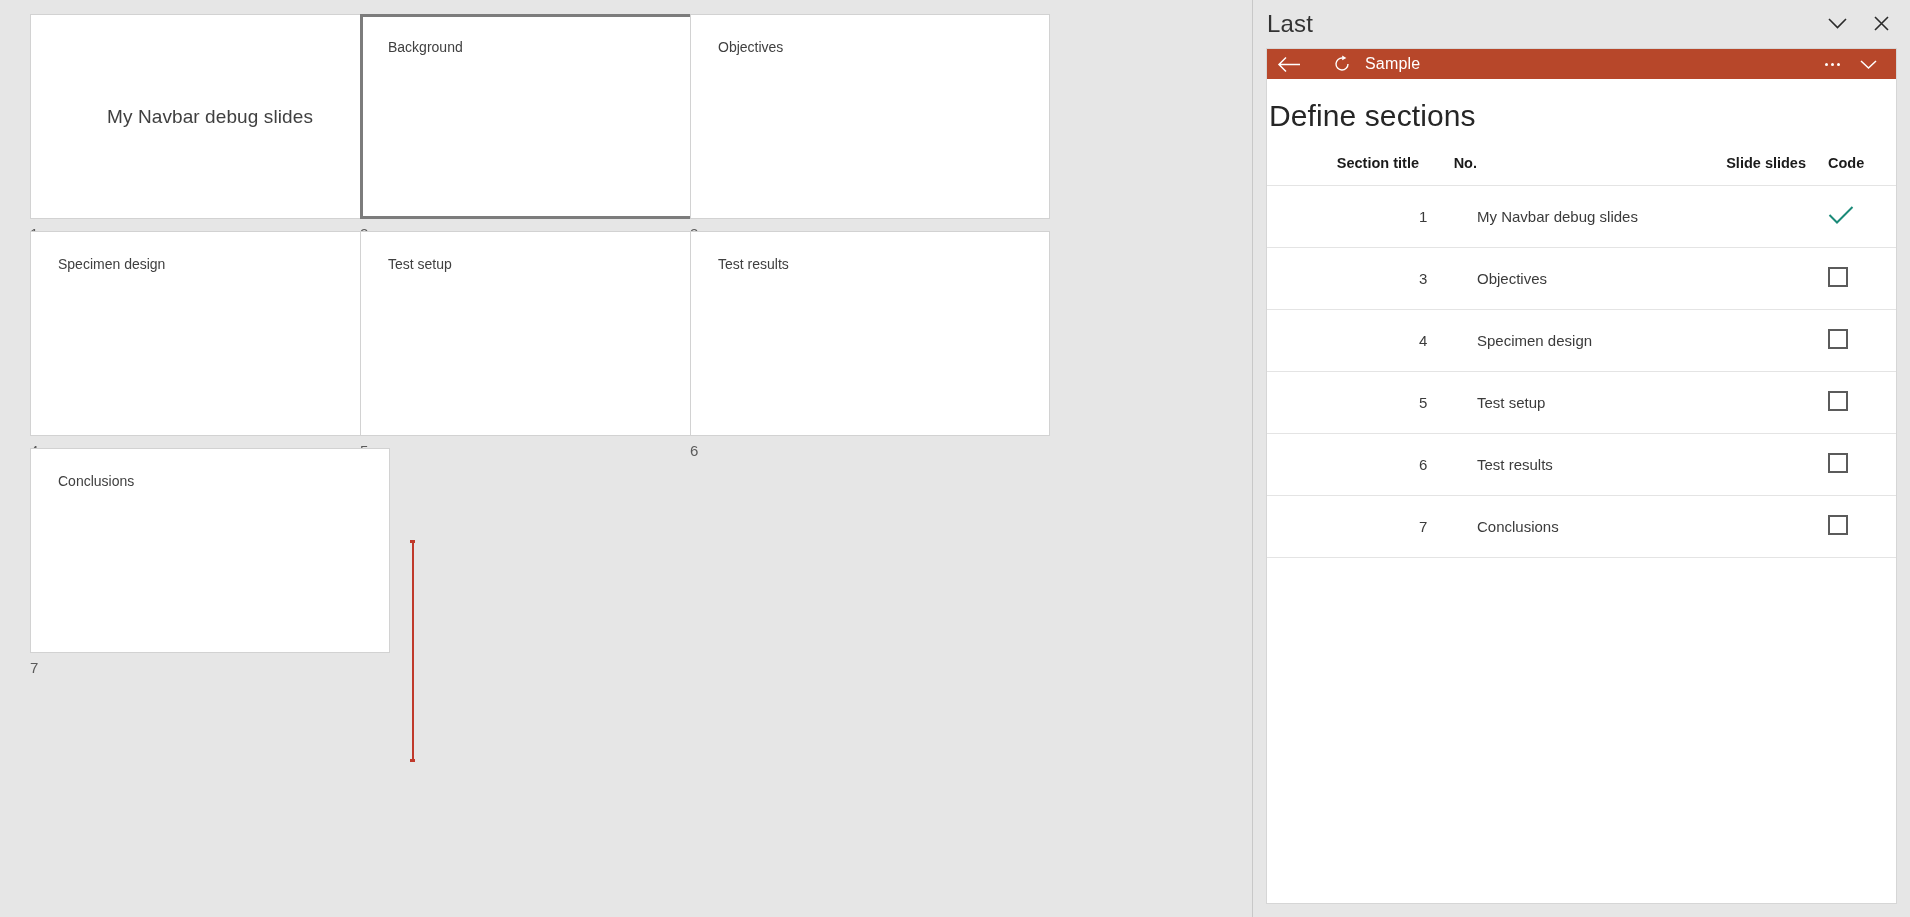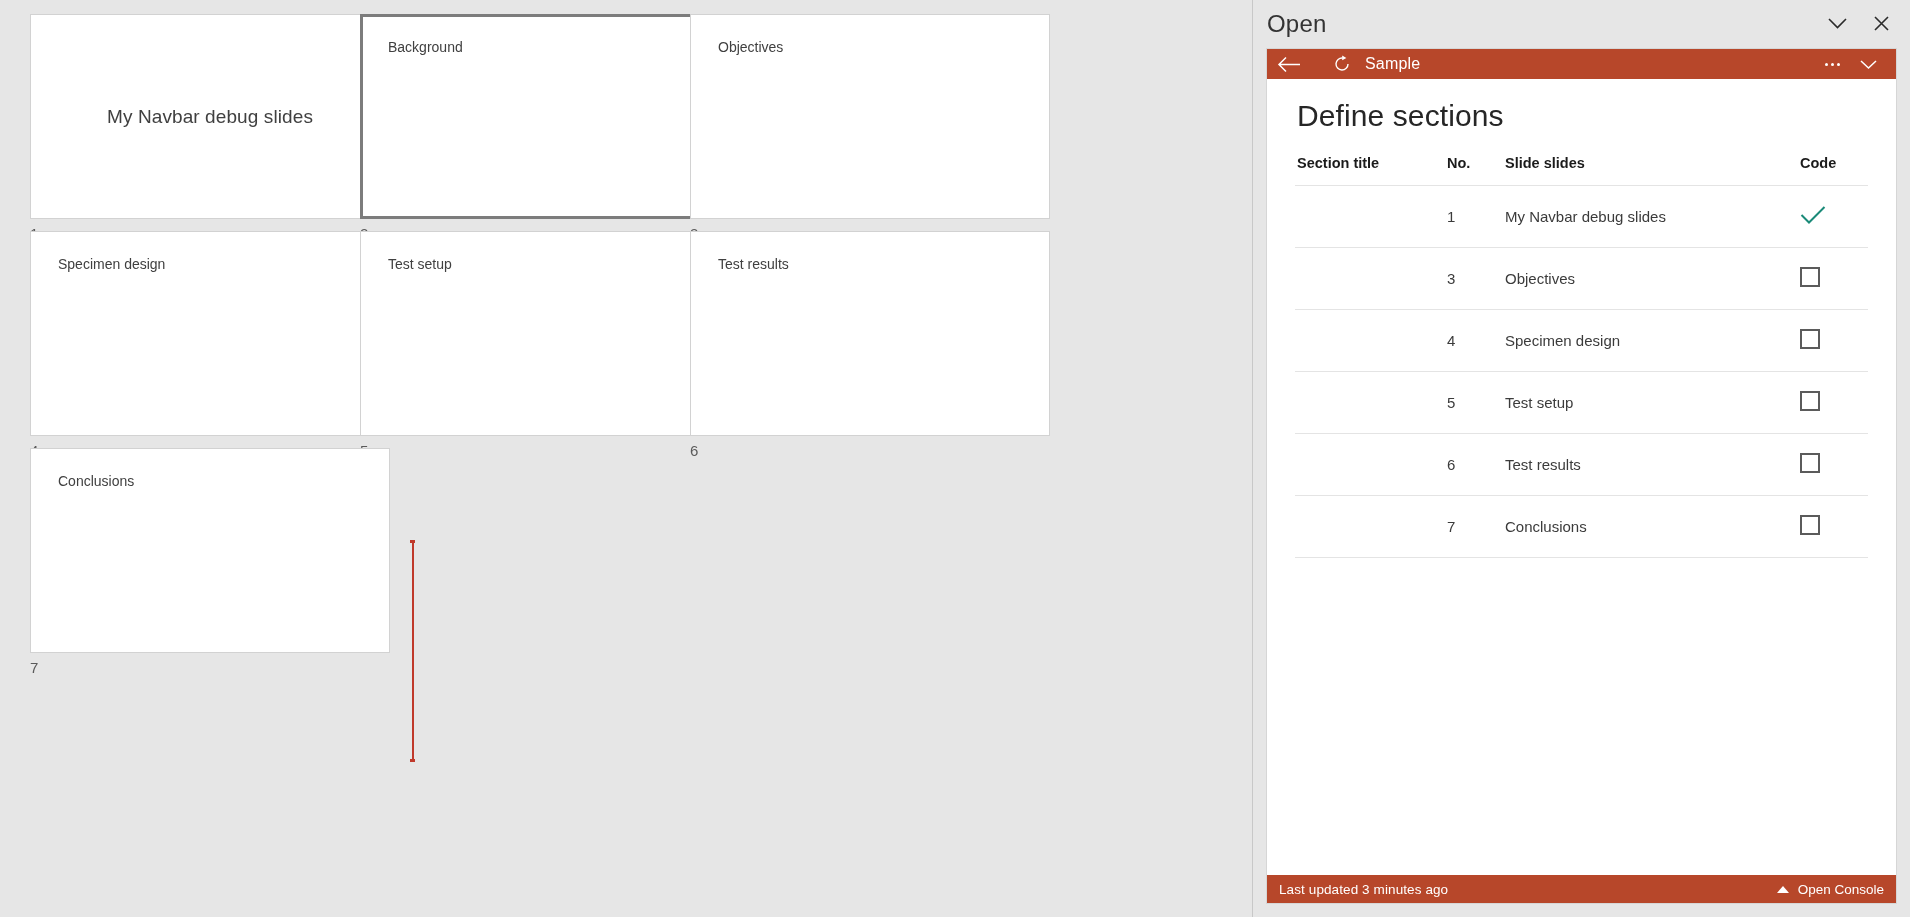--- a/index.html
+++ b/index.html
@@ -200,40 +200,40 @@
     display: flex; gap: 3px;
   }
   .ellipsis-dots i {
     display: block; width: 3px; height: 3px; border-radius: 50%;
     background: #ffffff;
   }
 
   #addin-body {
     flex: 1 1 auto;
     background: #ffffff;
-    padding: 0 28px;
+    padding: 0 0;
     overflow: hidden;
   }
 
   #addin-heading {
     font-size: 30px;
     font-weight: 400;
     color: #262626;
     padding: 20px 0 0 2px;
     letter-spacing: .1px;
   }
 
   #sections-table {
     width: 100%;
     border-collapse: collapse;
     margin-top: 22px;
     table-layout: fixed;
   }
   #sections-table th {
-    text-align: left;
+    text-align: right;
     font-size: 14.5px;
     font-weight: bold;
     color: #1b1b1b;
     padding: 0 0 14px 0;
     vertical-align: bottom;
   }
   #sections-table th.col-section { width: 152px; padding-left: 2px; }
   #sections-table th.col-no      { width: 58px; }
   #sections-table th.col-slide   { width: auto; }
   #sections-table th.col-skip    { width: 90px; text-align: left; padding-left: 22px; }
@@ -339,21 +339,21 @@
       <div class="bar"></div>
       <div class="cap bottom"></div>
     </div>
   </div>
 
   <div id="panel-divider"></div>
 
   <div id="task-pane">
 
     <div id="pane-header">
-      <div id="pane-title">Open</div>
+      <div id="pane-title">Last</div>
       <div id="pane-header-actions">
         <div class="hdr-btn">
           <svg width="19" height="13" viewBox="0 0 19 13">
             <path d="M1 2 L9.5 10.5 L18 2" fill="none" stroke="#2b2b2b" stroke-width="1.6"></path>
           </svg>
         </div>
         <div class="hdr-btn">
           <svg width="15" height="15" viewBox="0 0 15 15">
             <path d="M1 1 L14 14 M14 1 L1 14" fill="none" stroke="#2b2b2b" stroke-width="1.6"></path>
           </svg>
@@ -440,23 +440,16 @@
               <tr>
                 <td class="cell-section"></td>
                 <td>7</td>
                 <td>Conclusions</td>
                 <td class="cell-skip"><span class="checkbox-box"></span></td>
               </tr>
             </tbody>
         </table>
       </div>
 
-      <div id="addin-statusbar">
-        <span id="status-left">Last updated 3 minutes ago</span>
-        <span id="status-right">
-          <span class="tri-up"></span>
-          <span>Open Console</span>
-        </span>
-      </div>
 
     </div>
   </div>
 </div>
 
 </body></html>

